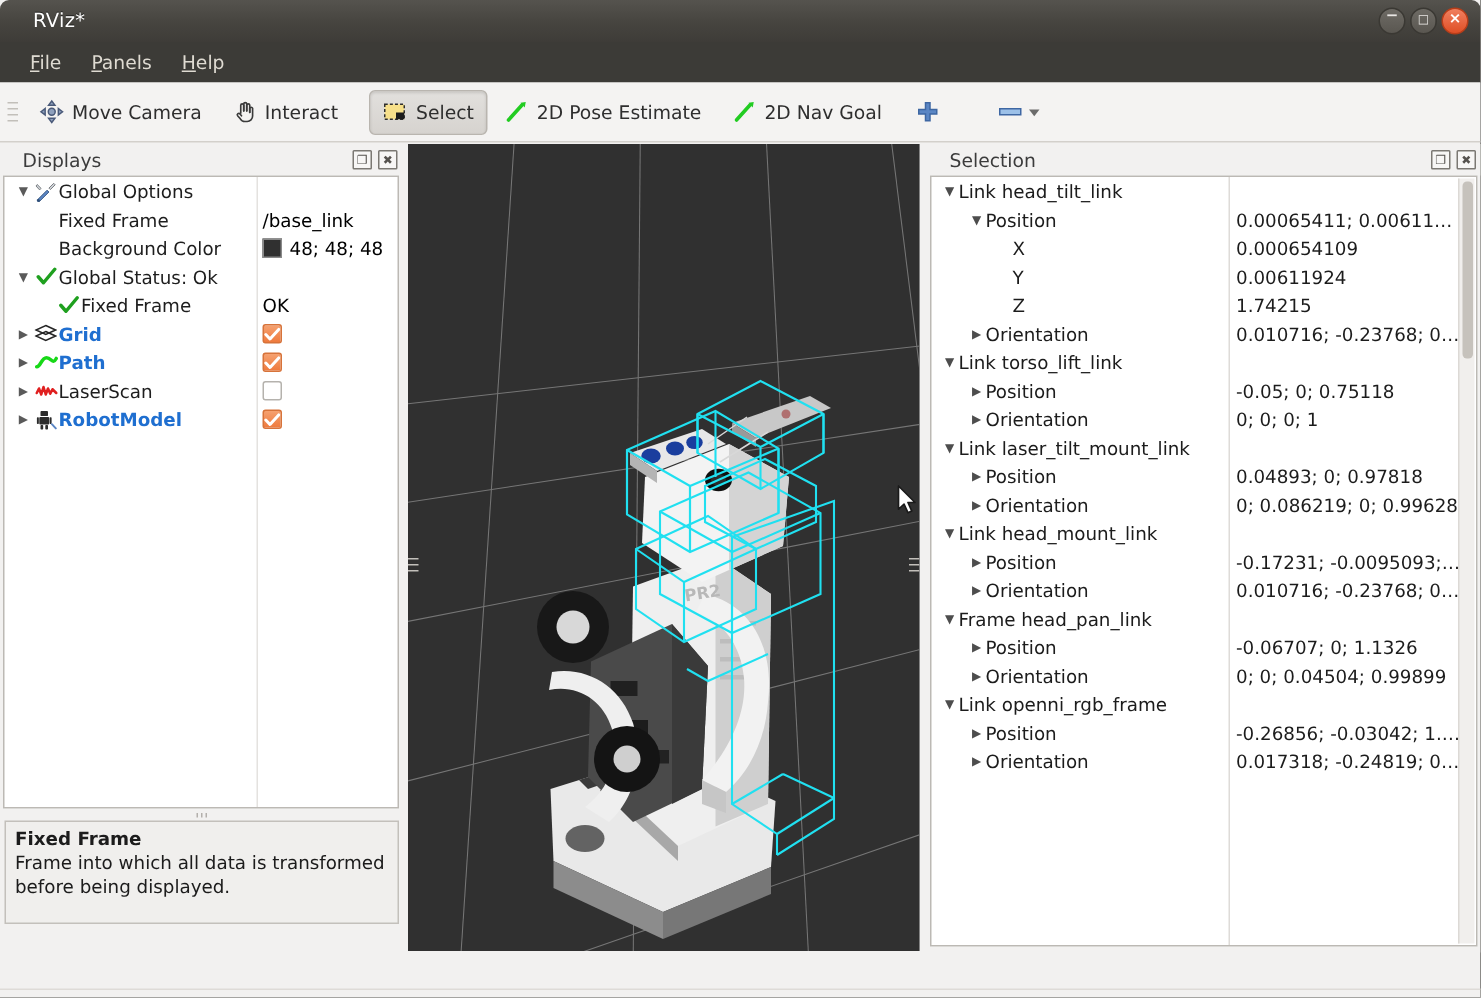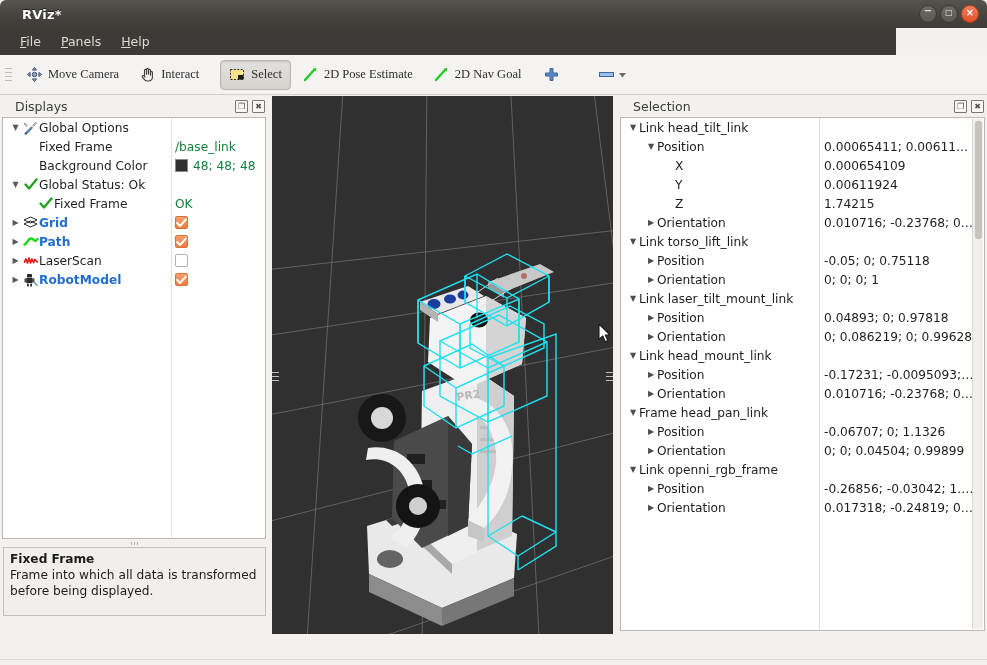--- a/index.html
+++ b/index.html
@@ -16,21 +16,21 @@
   }
 
   
   .titlebar {
     position: absolute; left: 0; top: 0; width: 987px; height: 28px;
     background: linear-gradient(to bottom, #55534e 0%, #46443f 55%, #3e3c38 100%);
     border-top-left-radius: 6px; border-top-right-radius: 6px;
     display: flex; align-items: center;
   }
   .titlebar .title {
-    color: #ffffff; font-size: 13px; font-weight: bold;
+    color: #ffffff; font-size: 13px; font-weight: normal;
     margin-left: 22px; letter-spacing: .2px;
     text-shadow: 0 -1px 0 rgba(0,0,0,.6);
   }
   .wincontrols {
     position: absolute; right: 8px; top: 5px;
     display: flex; gap: 3px; align-items: center;
   }
   .wbtn {
     width: 18px; height: 18px; border-radius: 50%;
     background: linear-gradient(to bottom, #6e6b65, #5a5751);
@@ -42,21 +42,21 @@
     background: linear-gradient(to bottom, #f08060, #df4f26);
     border-color: #b63d19;
     color: #fff;
   }
   .wbtn .glyph { font-size: 10px; font-weight: bold; transform: translateY(-1px); }
   .wbtn.min .glyph { transform: translateY(-3px); }
   .wbtn.max .glyph { font-size: 8px; transform: translateY(-1px); }
 
   
   .menubar {
-    position: absolute; left: 0; top: 28px; width: 896px; height: 27px;
+    position: absolute; left: 0; top: 28px; width: 987px; height: 27px;
     background: #3c3b37;
     display: flex; align-items: center; padding-left: 10px;
   }
   .menuitem {
     color: #dfdbd2; font-size: 12.5px;
     padding: 3px 10px; cursor: default;
   }
   .menuitem u { text-decoration: underline; }
 
   
@@ -70,21 +70,21 @@
     width: 9px; height: 22px;
     display: flex; flex-direction: column; justify-content: center; gap: 3px;
     margin-right: 2px;
   }
   .tb-grip i { display: block; height: 1px; background: #c2bfba; margin: 0 1px; }
   .tbbtn {
     display: flex; align-items: center; gap: 5px;
     height: 30px; padding: 0 8px;
     font-size: 12.5px; color: #2e2e2e;
     border: 1px solid transparent; border-radius: 4px;
-    background: transparent; cursor: default; white-space: nowrap; font-family: Liberation Serif, serif;
+    background: transparent; cursor: default; white-space: nowrap;
   }
   .tbbtn.active {
     background: linear-gradient(to bottom, #e2e0dd, #d6d3cf);
     border: 1px solid #b9b5af;
     box-shadow: inset 0 1px 2px rgba(0,0,0,.12);
     margin-left: 10px;
   }
   .tbicon { width: 17px; height: 17px; display: block; }
 
   
@@ -121,21 +121,21 @@
     background: #e4e2df;
   }
   .trow {
     position: relative; height: 19px;
     display: flex; align-items: center;
     font-size: 12.2px; color: #1e1e1e;
   }
   .trow .tleft { display: flex; align-items: center; width: 168px; overflow: hidden; }
   .trow .tval {
     position: absolute; left: 172px; display: flex; align-items: center; gap: 5px;
-    font-size: 12.2px; color: #15803d; white-space: nowrap;
+    font-size: 12.2px; color: #000000; white-space: nowrap;
   }
   .arrow {
     width: 13px; text-align: center; font-size: 8px; color: #5a5a5a;
     flex: 0 0 13px;
   }
   .arrow.blank { color: transparent; }
   .ticon { width: 17px; height: 15px; flex: 0 0 17px; display: flex; align-items: center; justify-content: center; }
   .tlabel { white-space: nowrap; }
   .tlabel.blue { color: #1f6fd0; font-weight: bold; }
   .swatch { width: 13px; height: 13px; background: #303030; border: 1px solid #8a8a8a; }

